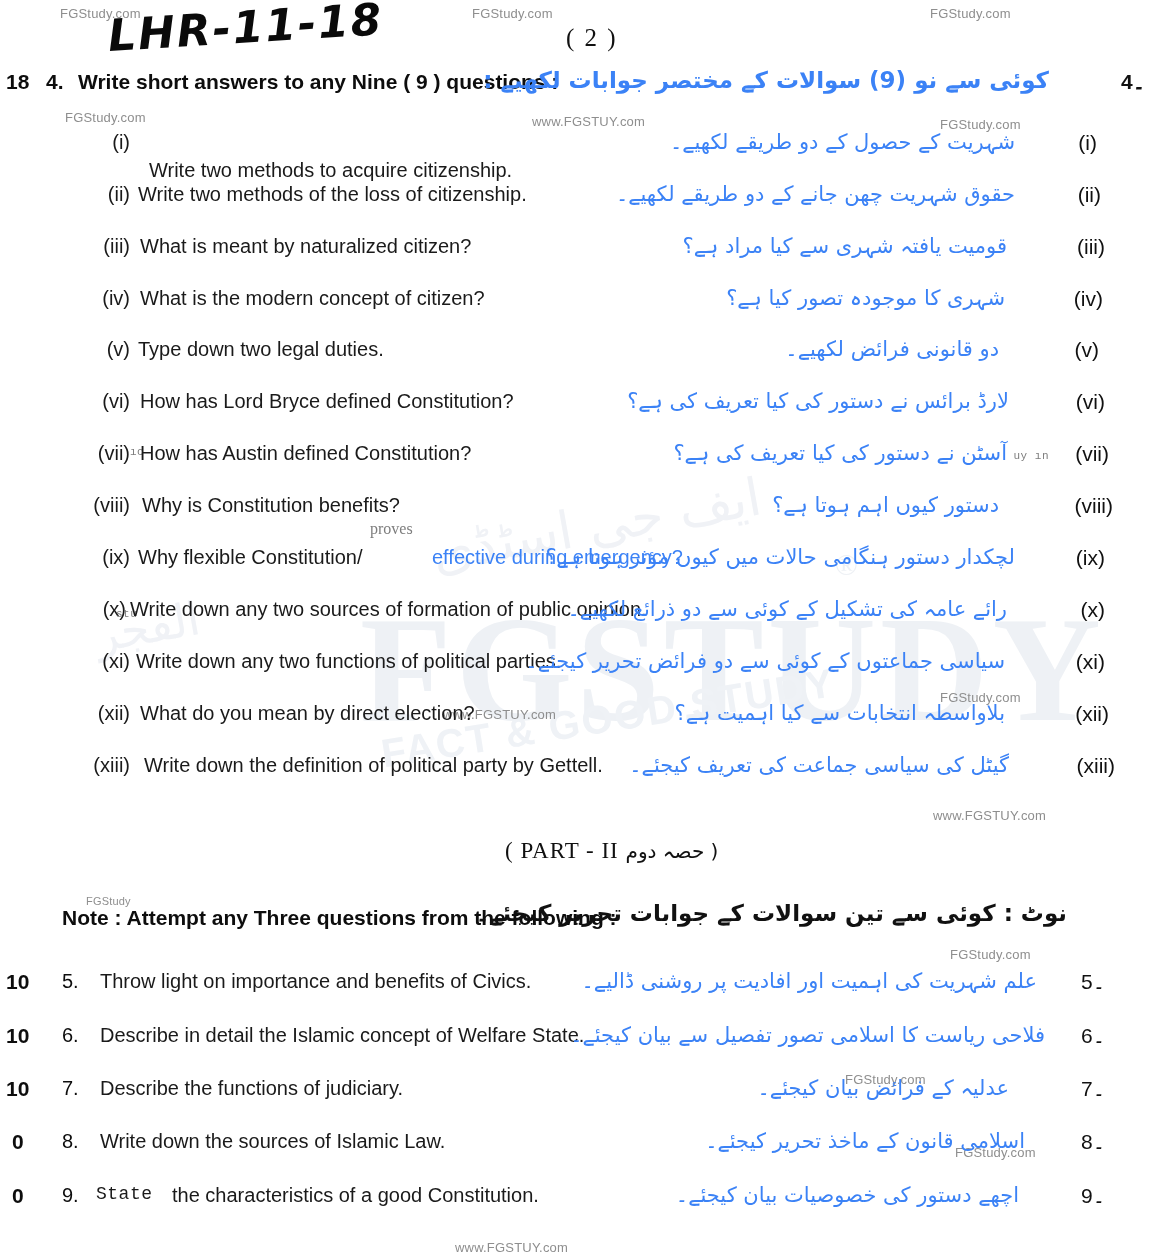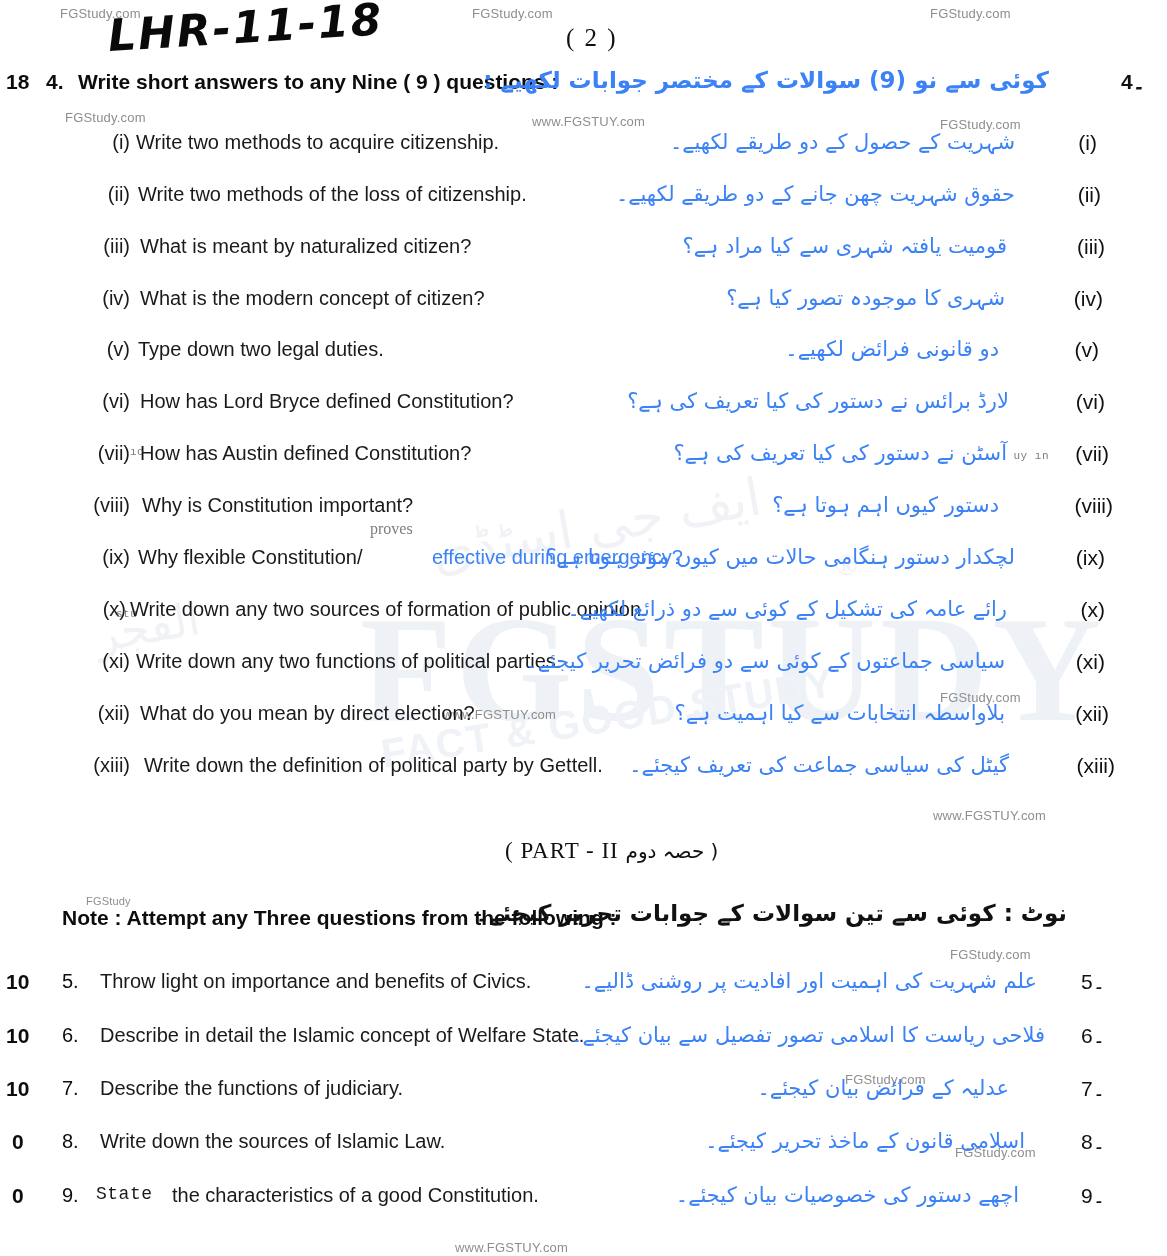--- a/index.html
+++ b/index.html
@@ -256,21 +256,21 @@
   <div class="row" style="top:70px;">
     <span class="marks">18</span>
     <span class="qnum-en" style="left:46px;">4.</span>
     <span class="en-heading" style="left:78px;">Write short answers to any Nine ( 9 ) questions :</span>
     <span class="ur-text bigger" style="right:118px; top:-2px; font-weight:bold;">کوئی سے نو (9) سوالات کے مختصر جوابات لکھیے :</span>
     <span class="ur-num" style="right:22px; top:0px; font-weight:bold;">4۔</span>
   </div>
 
   <div class="row" style="top:131px;">
     <span class="roman" style="left:74px; width:56px;">(i)</span>
-    <span class="en-text" style="left:136px;">Write two methods to acquire citizenship.</span>
+    <span class="en-text" style="left:149px;margin-top:28px;">Write two methods to acquire citizenship.</span>
     <span class="ur-text" style="right:152px;">شہریت کے حصول کے دو طریقے لکھیے۔</span>
     <span class="ur-num" style="right:70px;">(i)</span>
   </div>
 
   <div class="row" style="top:183px;">
     <span class="roman" style="left:68px; width:62px;">(ii)</span>
     <span class="en-text" style="left:138px;">Write two methods of the loss of citizenship.</span>
     <span class="ur-text" style="right:152px;">حقوق شہریت چھن جانے کے دو طریقے لکھیے۔</span>
     <span class="ur-num" style="right:66px;">(ii)</span>
   </div>
@@ -307,21 +307,21 @@
     <span class="roman" style="left:58px; width:72px;">(vii)</span>
     <span class="stray mono-word" style="left:130px; top:4px; font-size:11px;">ıc</span>
     <span class="en-text" style="left:140px;">How has Austin defined Constitution?</span>
     <span class="ur-text" style="right:160px;">آسٹن نے دستور کی کیا تعریف کی ہے؟</span>
     <span class="stray mono-word" style="right:118px; top:8px; font-size:11px;padding-left:12px;">uy ın</span>
     <span class="ur-num" style="right:58px;">(vii)</span>
   </div>
 
   <div class="row" style="top:494px;">
     <span class="roman" style="left:54px; width:76px;">(viii)</span>
-    <span class="en-text" style="left:142px;">Why is Constitution important?</span>
+    <span class="en-text" style="left:142px;">Why is Constitution benefits?</span>
     <span class="ur-text" style="right:168px;">دستور کیوں اہم ہوتا ہے؟</span>
     <span class="ur-num" style="right:54px;">(viii)</span>
   </div>
 
   <div class="row" style="top:546px;">
     <span class="stray" style="left:370px; top:-26px; font-size:16px;">proves</span>
     <span class="roman" style="left:62px; width:68px;">(ix)</span>
     <span class="en-text" style="left:138px;">Why flexible Constitution/</span>
     <span class="en-text faded" style="left:432px;">effective during emergency?</span>
     <span class="ur-text" style="right:152px;">لچکدار دستور ہنگامی حالات میں کیوں مؤثر ہوتا ہے؟</span>

